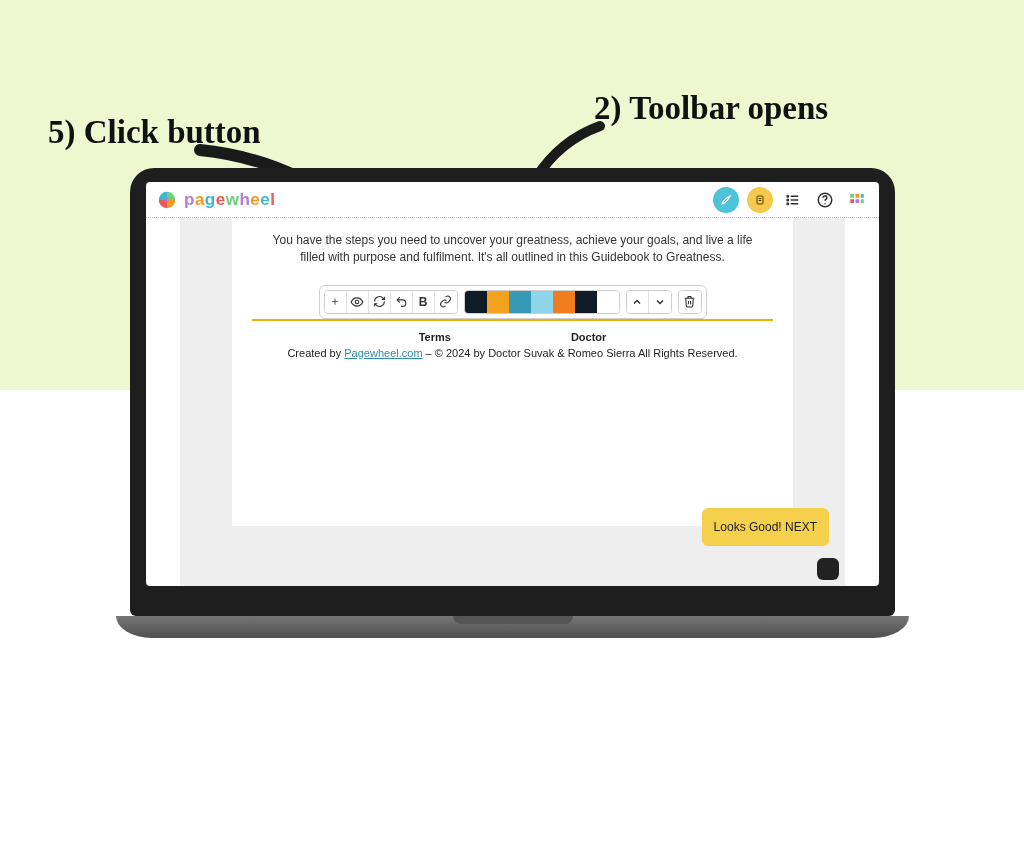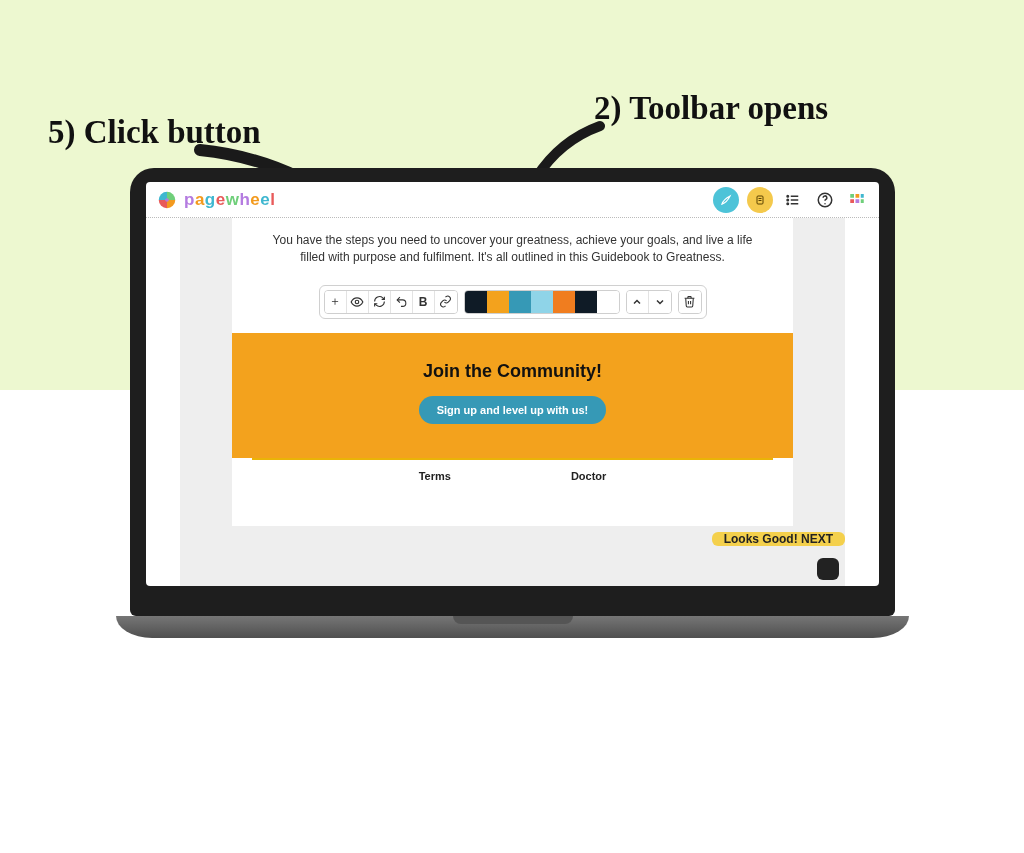--- a/index.html
+++ b/index.html
@@ -176,26 +176,26 @@
     border-top:2px solid #eab308;
     margin:0 20px;
   }
   .footer-links {
     display:flex;justify-content:center;gap:120px;
     font-weight:600;margin-bottom:4px;
   }
   .footer a{color:#2f8aa8;text-decoration:underline;}
   .next-btn {
     position:absolute;
-    right:0; bottom:40px;
+    right:16px; bottom:40px;
     background:#f4d04c;
     color:#222;
-    font-weight:700;
+    font-weight:400;
     font-size:12px;
-    padding:0 12px;
+    padding:12px 12px;
     border-radius:6px;
   }
   .chat-bubble{
     position:absolute;
     right:6px;bottom:6px;
     width:22px;height:22px;
     background:#222;border-radius:6px;
   }
   
   .arrow {
@@ -343,30 +343,29 @@
                 <svg width="13" height="13" viewBox="0 0 24 24" fill="none" stroke="#333" stroke-width="2">
                     <polyline points="3 6 5 6 21 6"></polyline>
                     <path d="M19 6l-1 14a2 2 0 0 1-2 2H8a2 2 0 0 1-2-2L5 6"></path>
                     <path d="M10 11v6M14 11v6"></path>
                     <path d="M9 6V4a1 1 0 0 1 1-1h4a1 1 0 0 1 1 1v2"></path>
                   </svg>
               </div>
             </div>
           </div>
 
-          <div class="cta-block">
-            <div class="cta-title">Join the Community!</div>
-            <div class="cta-btn">Sign up and level up with us!</div>
-          </div>
 
           <div class="footer">
             <div class="footer-links">
               <span>Terms</span>
               <span>Doctor</span>
             </div>
+            <div>
+              <span>Created by </span><a href="#">Pagewheel.com</a><span> – © 2024 by Doctor Suvak &amp; Romeo Sierra All Rights Reserved.</span>
+            </div>
           </div>
         </div>
 
         <div class="next-btn">Looks Good! NEXT</div>
         <div class="chat-bubble"></div>
       </div>
 
     </div>
   </div>
   <div class="base"></div>

